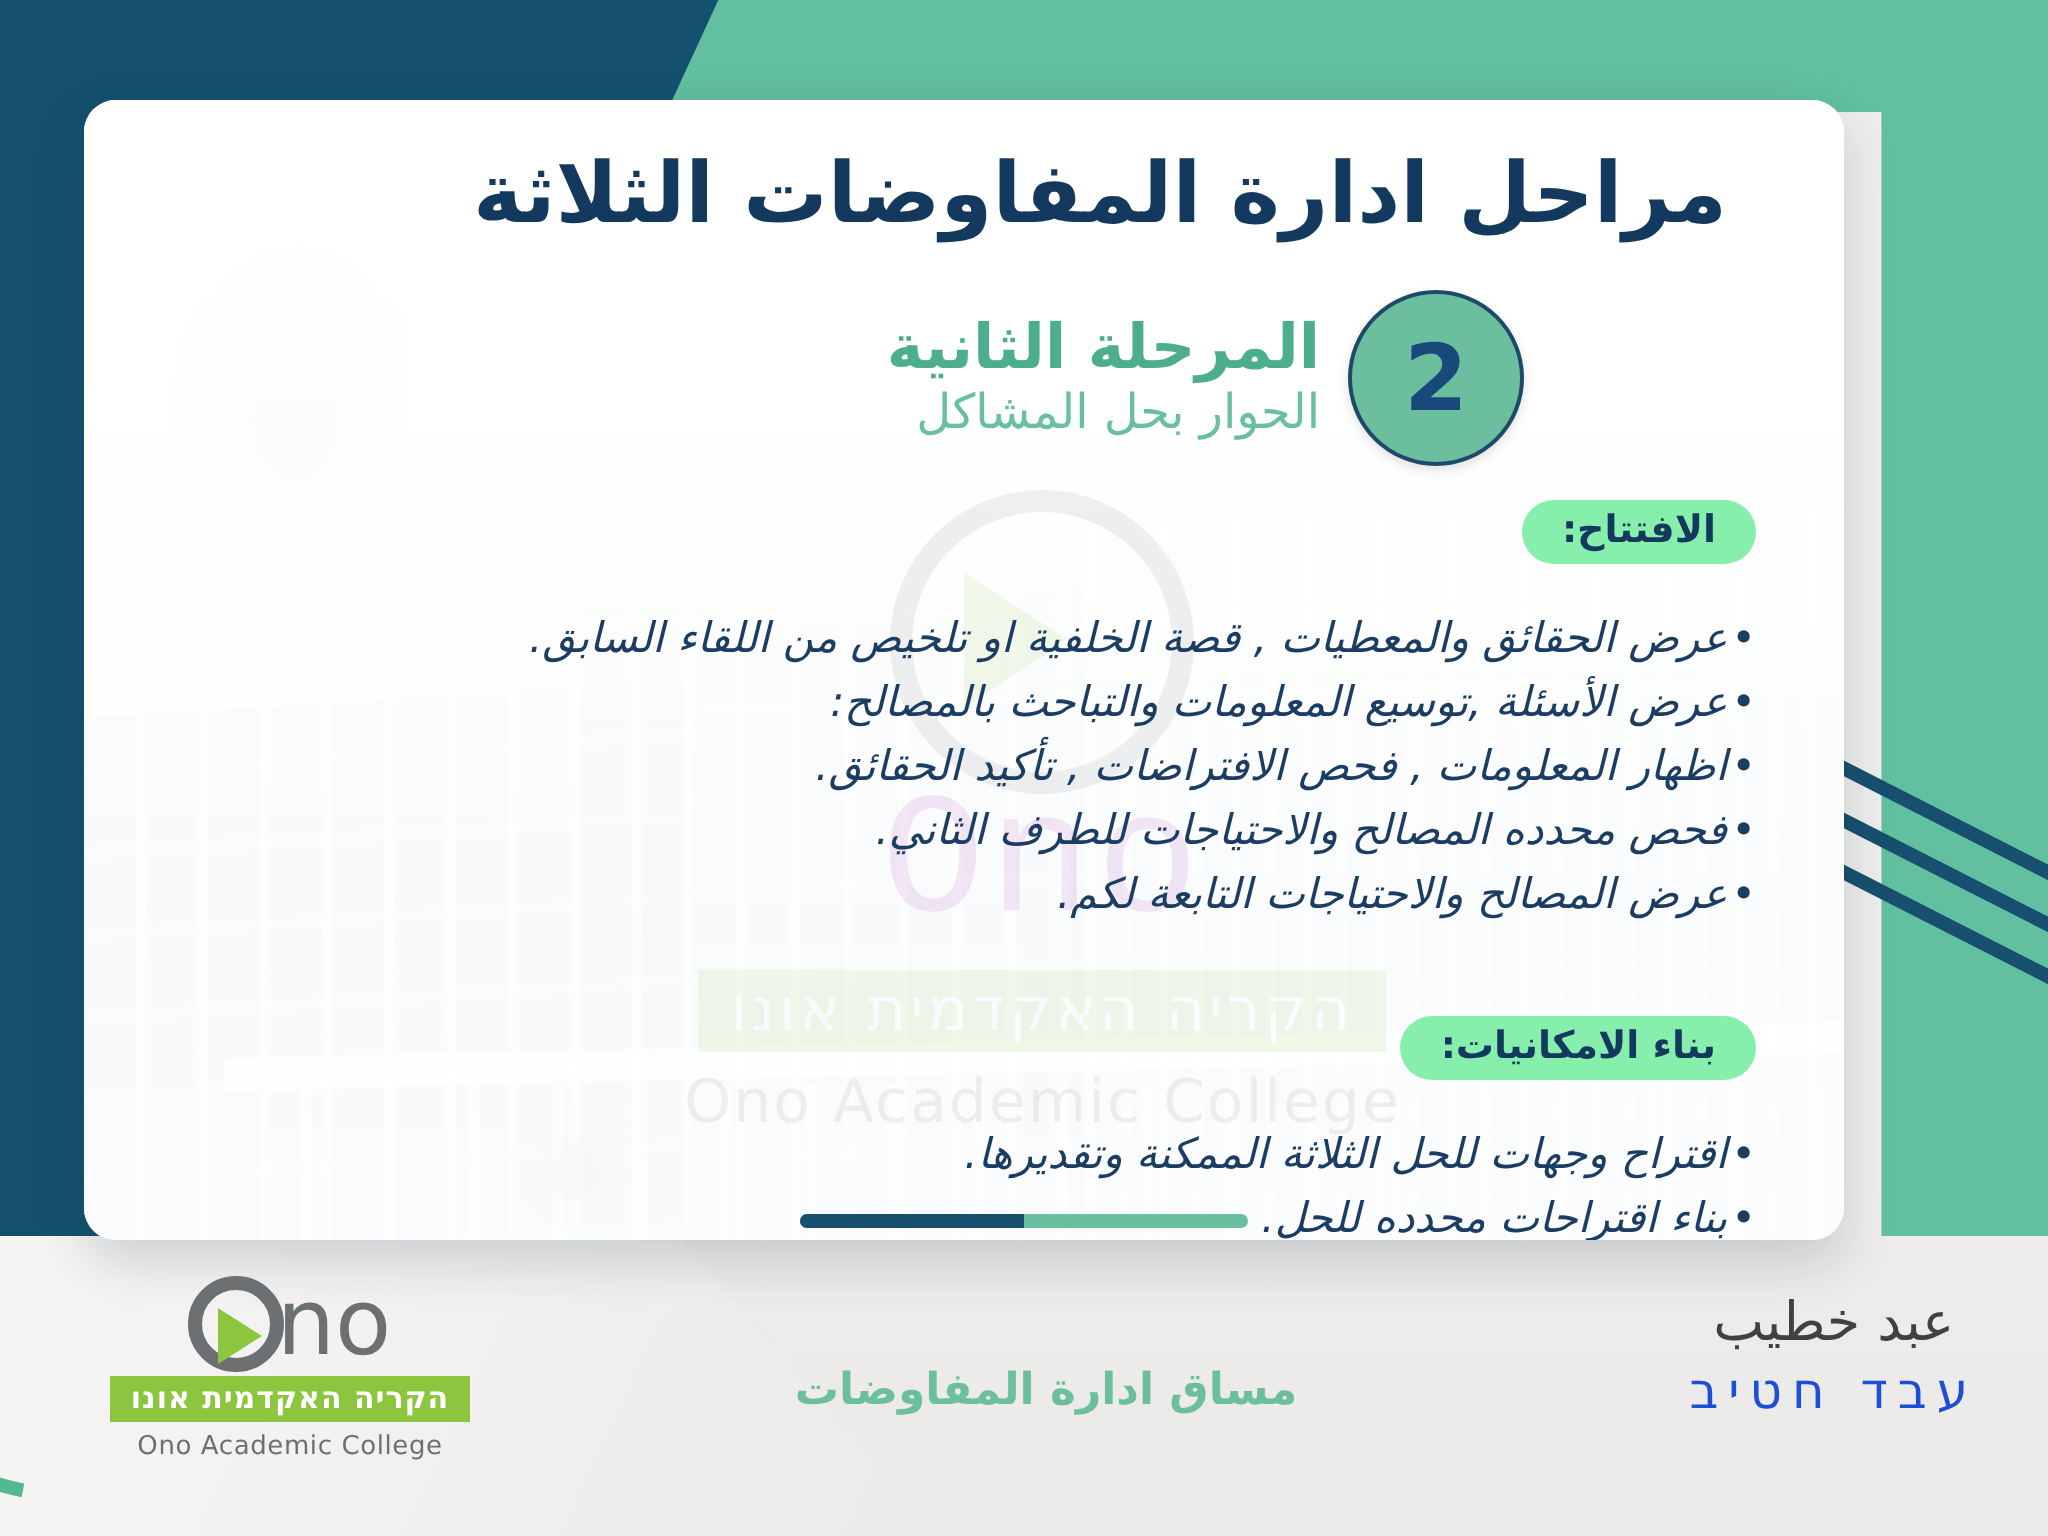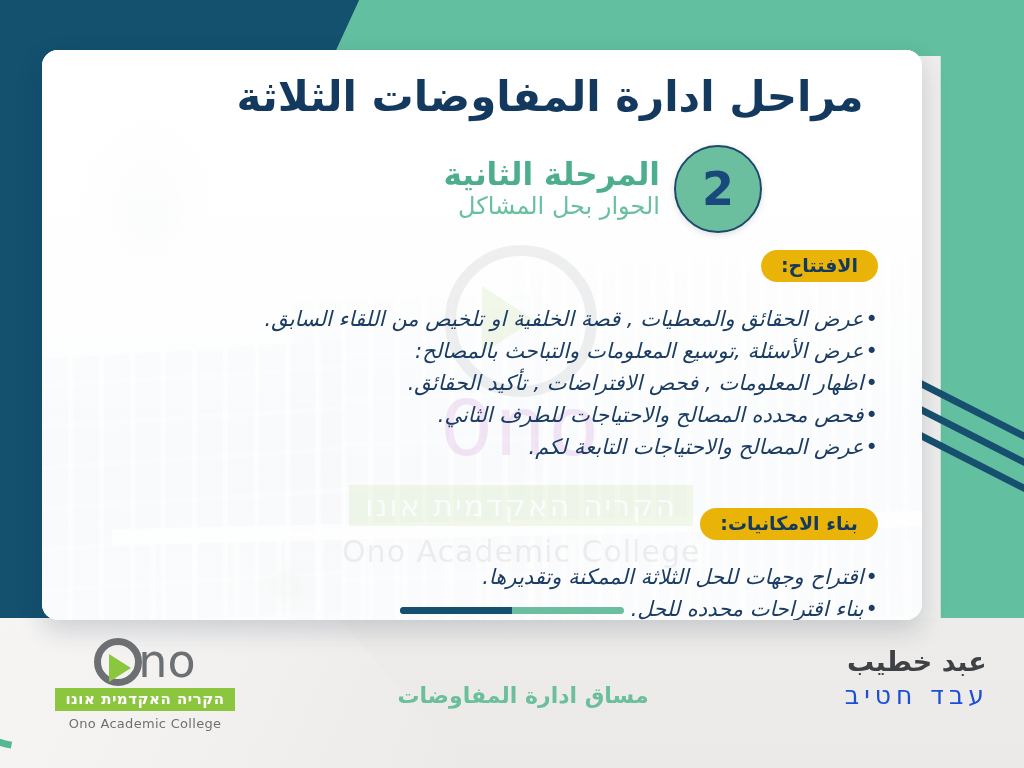--- a/index.html
+++ b/index.html
@@ -157,21 +157,21 @@
     display:flex;align-items:center;justify-content:center;
     color:#19497a;font-size:46px;font-weight:bold;
     box-shadow:0 2px 6px rgba(0,0,0,.12);
   }
 
   .section{position:absolute;direction:rtl;text-align:right;}
   .sec-open{right:44px;top:200px;left:120px;}
   .sec-build{right:44px;top:458px;left:160px;}
 
   .pill{
-    display:inline-block;background:#eab308;color:#14395f;
+    display:inline-block;background:#86efac;color:#14395f;
     font-size:19px;font-weight:bold;padding:4px 20px 6px;border-radius:16px;
   }
   .bullets{list-style:none;margin:22px 0 0;padding:0;font-style:italic;}
   .bullets li{
     font-size:21px;color:#1c3d63;line-height:1.52;
     direction:rtl;text-align:right;white-space:nowrap;
   }
   .bullets li::before{content:"•";margin-left:2px;}
 
   .progress{
@@ -197,21 +197,21 @@
     display:inline-block;background:#8cc63f;color:#fff;font-size:15px;font-weight:bold;
     padding:2px 10px 3px;margin-top:2px;letter-spacing:.5px;direction:rtl;
   }
   .logo-en{font-size:13px;color:#6d7073;margin-top:5px;direction:ltr;letter-spacing:.3px;}
 
   .course{
     position:absolute;left:0;right:0;top:63px;text-align:center;
     font-size:22px;color:#6bbf9c;font-weight:bold;direction:rtl;
   }
   .author{position:absolute;right:46px;top:26px;text-align:center;direction:rtl;}
-  .author-ar{font-size:27px;font-weight:bold;color:#3e4245;letter-spacing:1px;}
+  .author-ar{font-size:27px;font-weight:normal;color:#3e4245;letter-spacing:1px;}
   .author-he{font-size:25px;color:#1d4ed8;letter-spacing:5px;margin-top:4px;direction:rtl;}
 </style>
 </head>
 <body>
 
 <div class="slide">
 
   <div class="bg-base"></div>
   <div class="bg-navy"></div>
   <div class="bg-green-top"></div>

